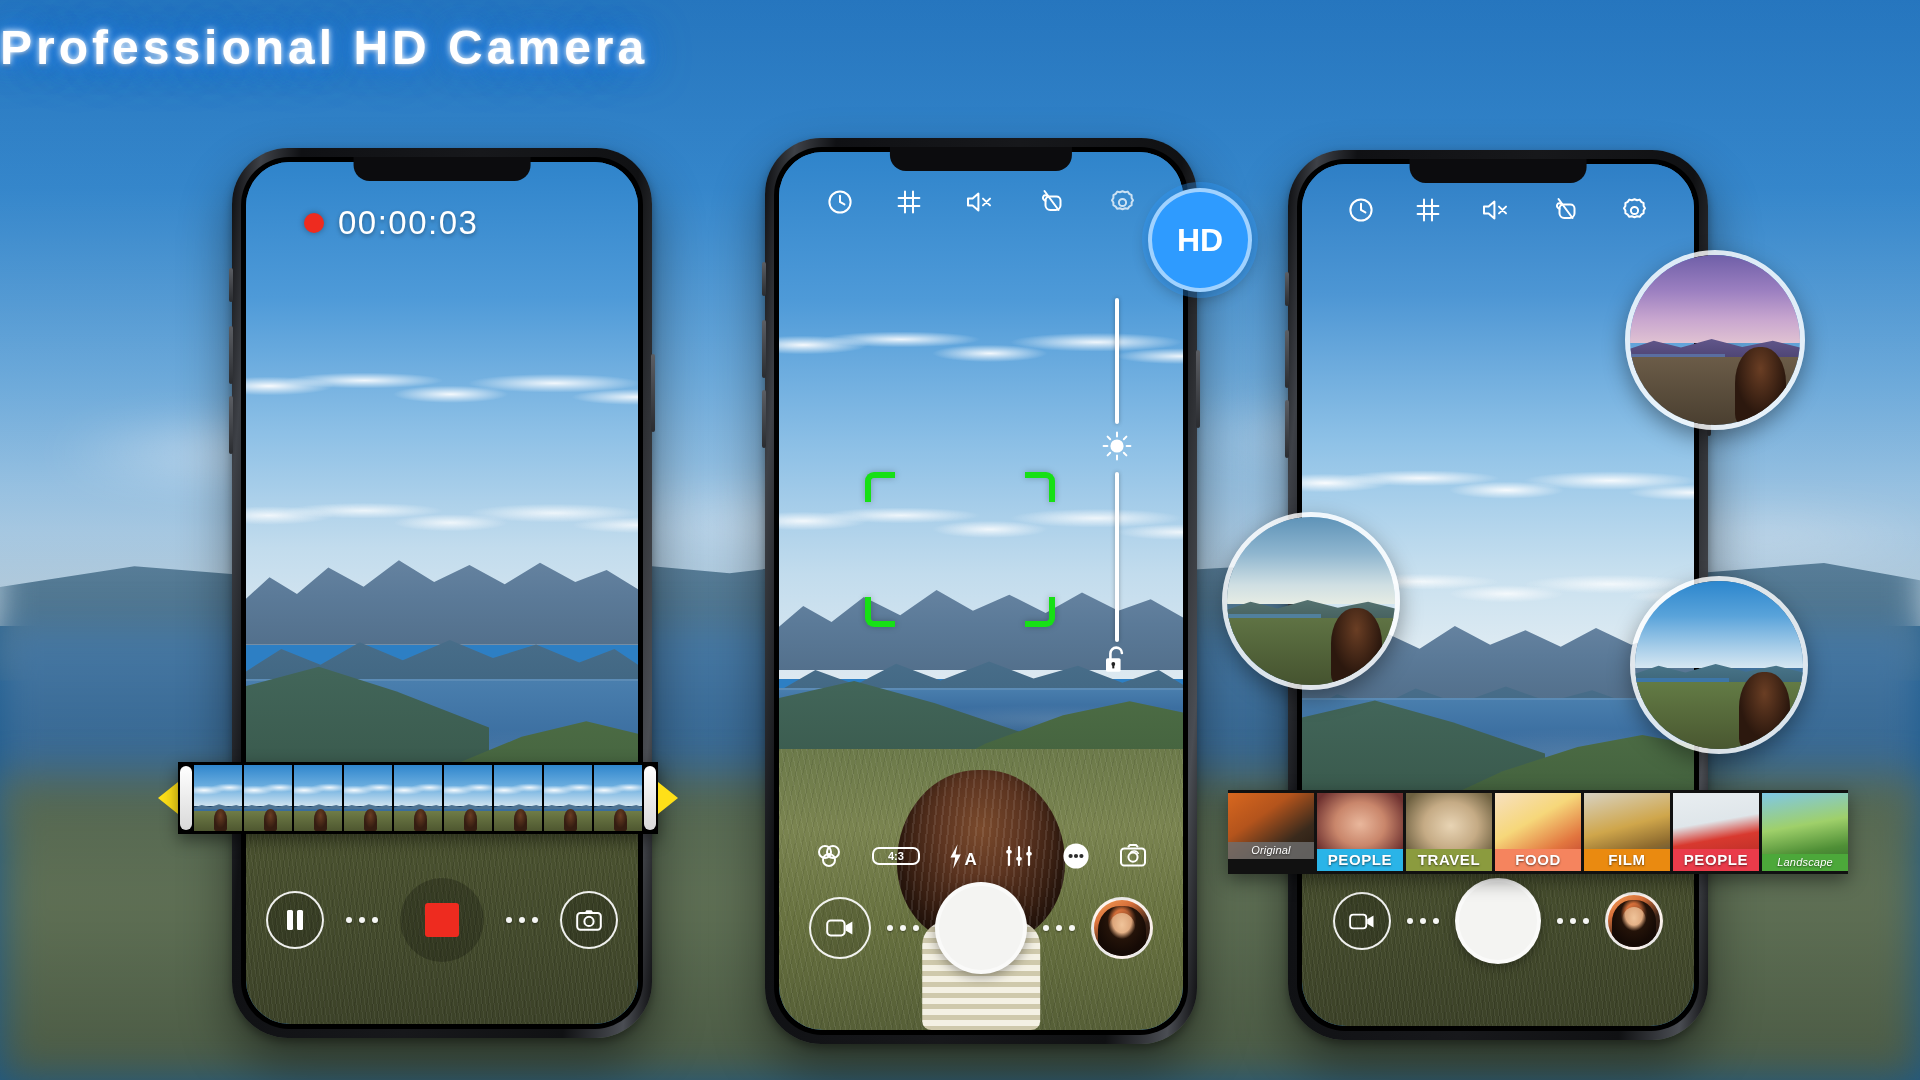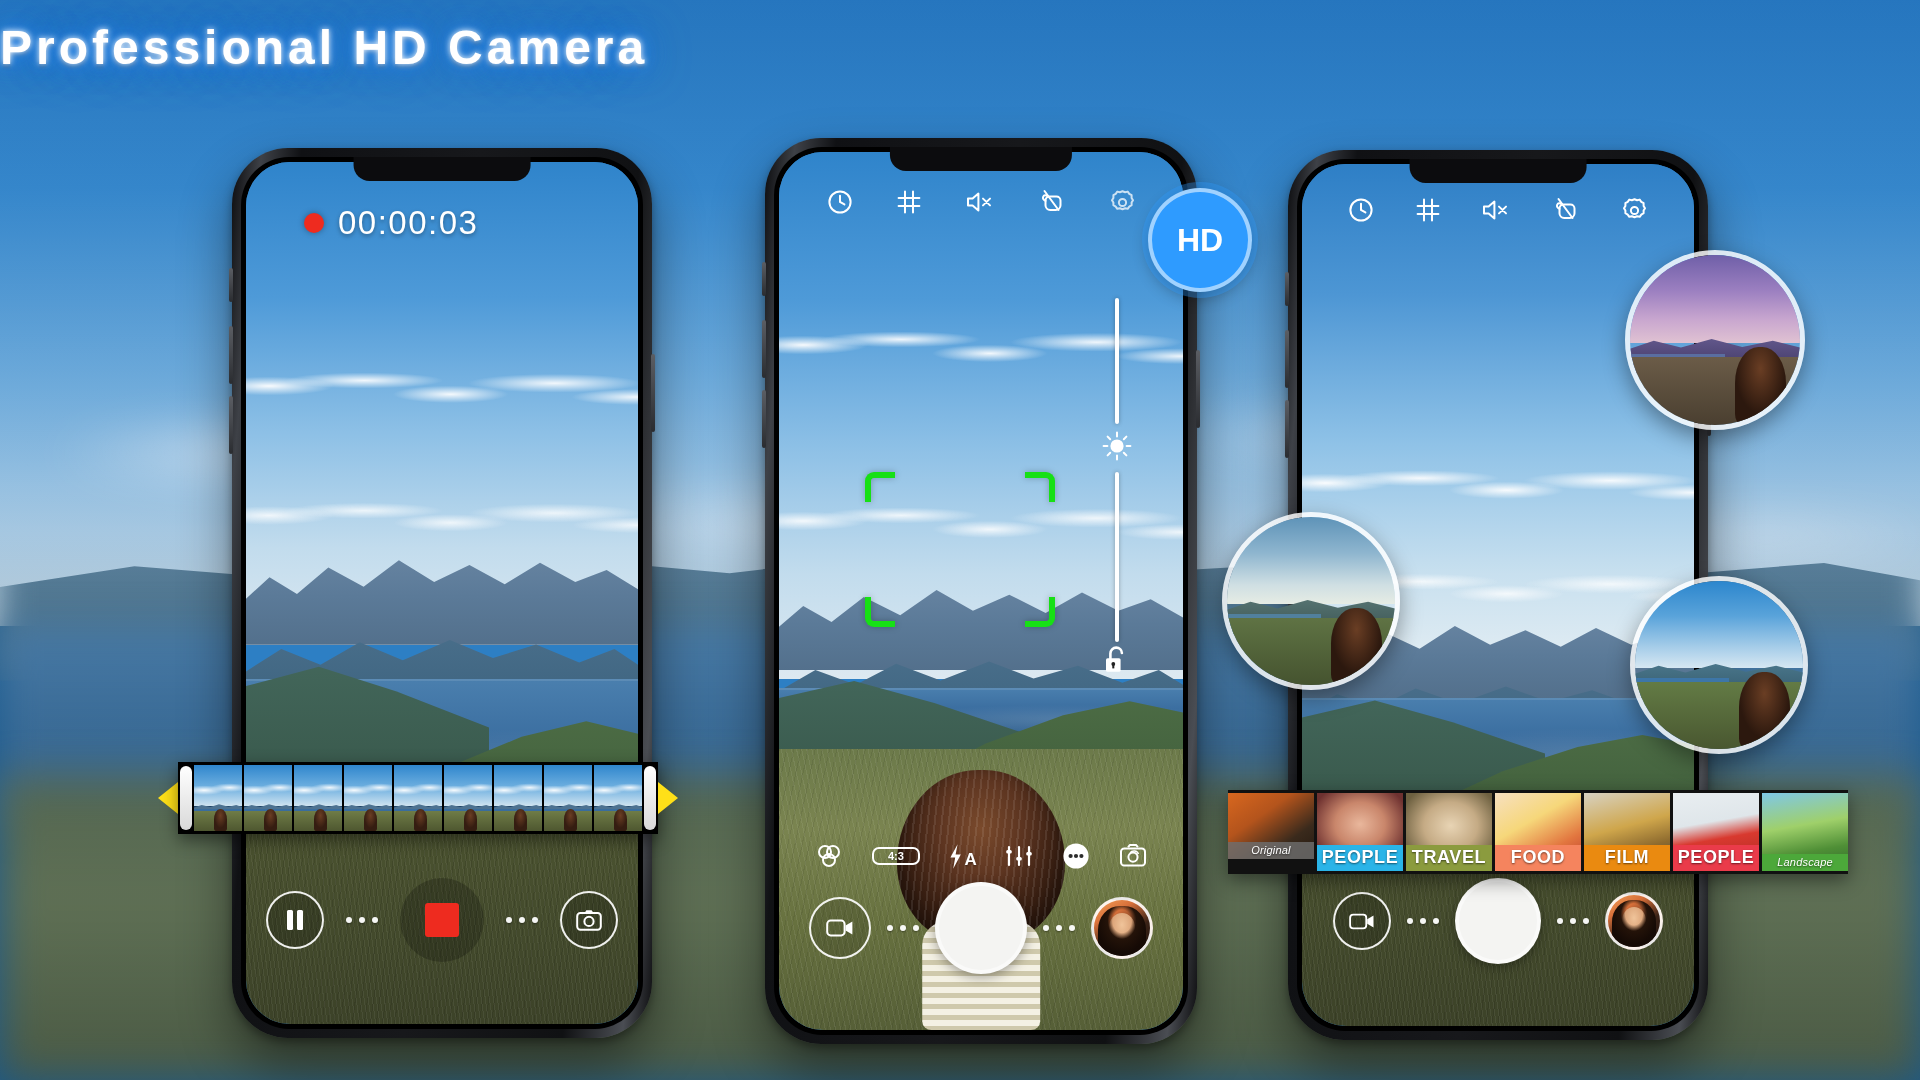--- a/index.html
+++ b/index.html
@@ -286,21 +286,21 @@
   .filterstrip {
     position:absolute; z-index:60;
     display:flex; background:#111; padding:3px 0;
     box-shadow:0 6px 18px rgba(0,0,0,.45);
   }
   .fitem { position:relative; overflow:hidden; margin-right:3px; }
   .fitem:last-child { margin-right:0; }
   .fthumb { position:absolute; inset:0; }
   .flabel {
     position:absolute; left:0; right:0; bottom:0;
-    text-align:center; font-size:18px; font-weight:bold;
+    text-align:center; font-size:15px; font-weight:bold;
     color:#fff; letter-spacing:.6px; padding:2px 0 3px;
     text-shadow:0 1px 2px rgba(0,0,0,.55);
   }
   .flabel.small { font-size:11px; font-weight:normal; letter-spacing:.2px; }
 
   
   .bubble {
     position:absolute; border-radius:50%; overflow:hidden;
     border:5px solid rgba(255,255,255,.82);
     box-shadow:0 8px 22px rgba(0,0,0,.38);

